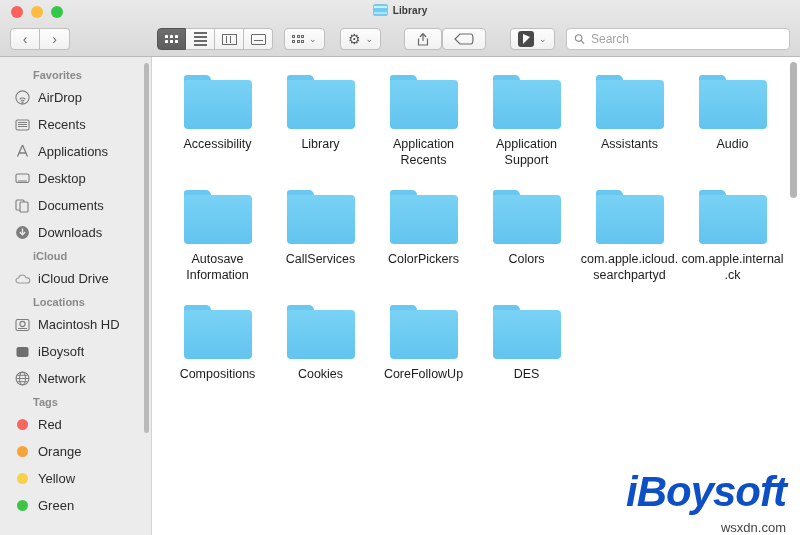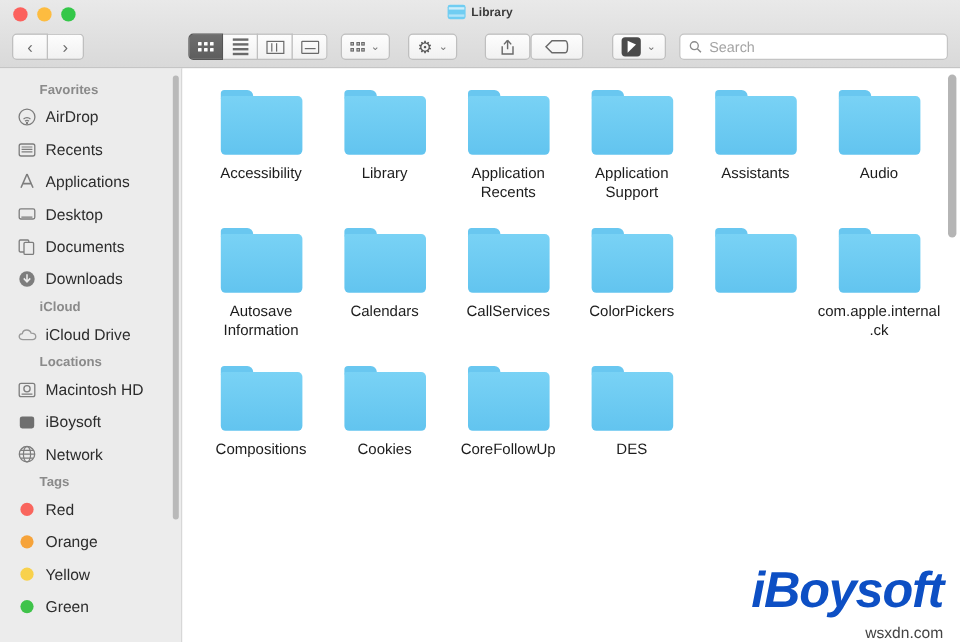--- a/index.html
+++ b/index.html
@@ -524,47 +524,48 @@
             </span>
           <span class="cell-label">Audio</span>
         </div>
         <div class="cell">
           <span class="folder">
               <span class="tab"></span>
               <span class="bodyf"></span>
             </span>
           <span class="cell-label">Autosave Information</span>
         </div>
-        <div class="cell">
-          <span class="folder">
-              <span class="tab"></span>
-              <span class="bodyf"></span>
-            </span>
-          <span class="cell-label">Calendars</span>
-        </div>
 
         <div class="cell">
           <span class="folder">
               <span class="tab"></span>
               <span class="bodyf"></span>
             </span>
           <span class="cell-label">CallServices</span>
         </div>
         <div class="cell">
           <span class="folder">
               <span class="tab"></span>
               <span class="bodyf"></span>
             </span>
           <span class="cell-label">ColorPickers</span>
         </div>
         <div class="cell">
           <span class="folder">
               <span class="tab"></span>
               <span class="bodyf"></span>
             </span>
+          <span class="cell-label">Colors</span>
+        </div>
+        <div class="cell">
+          <span class="folder">
+              <span class="tab"></span>
+              <span class="bodyf"></span>
+            </span>
+          <span class="cell-label">com.apple.icloud.searchpartyd</span>
         </div>
         <div class="cell">
           <span class="folder">
               <span class="tab"></span>
               <span class="bodyf"></span>
             </span>
           <span class="cell-label">com.apple.internal.ck</span>
         </div>
 
         <div class="cell">

